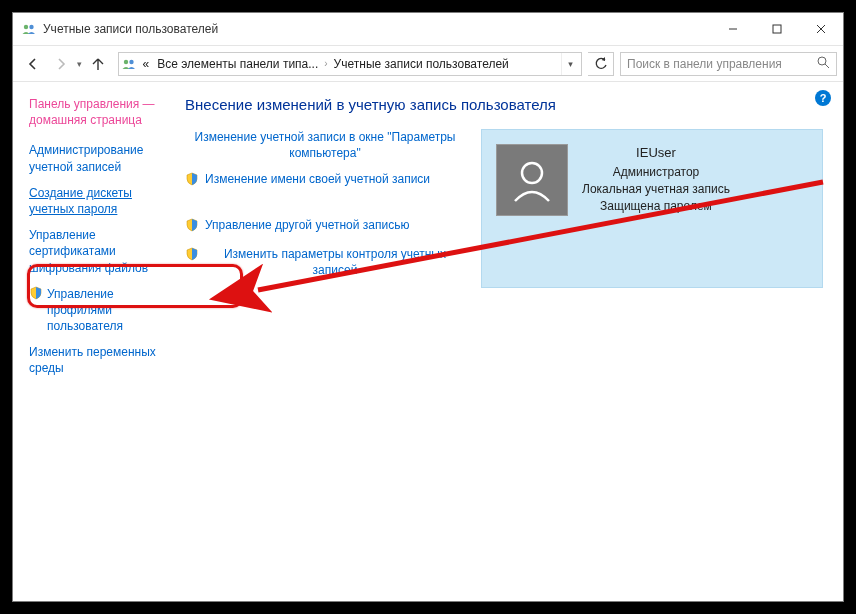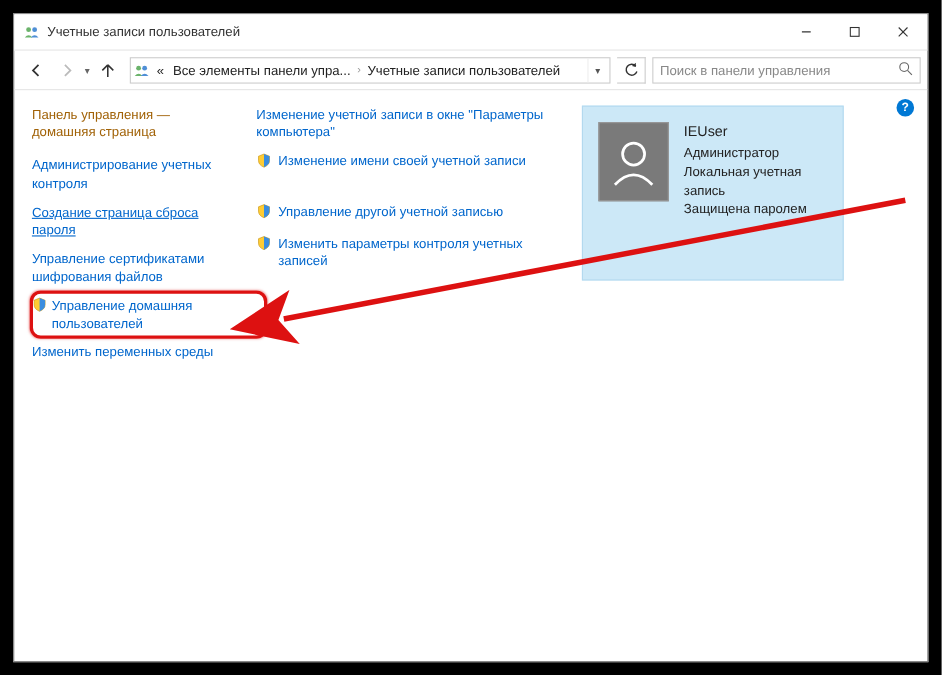--- a/index.html
+++ b/index.html
@@ -90,21 +90,21 @@
       border-left: 1px solid #eee;
       display:flex; align-items:center; justify-content:center;
       font-size: 9px; color:#555;
     }
     .refresh-btn {
       width: 26px; height: 24px; border:1px solid #ccc; border-left:none;
       display:flex; align-items:center; justify-content:center; font-size:12px; color:#333;
       margin-right: 6px;
     }
     .searchbox {
-      width: 244px;
+      width: 217px;
       height: 24px;
       border: 1px solid #ccc;
       display: flex;
       align-items: center;
       padding: 0 6px;
       font-size: 12px;
       color: #888;
     }
     .searchbox .mag { margin-left: auto; color:#555; font-size:12px;}
     .content {
@@ -127,37 +127,38 @@
     .sidebar-item .shield {
       width: 14px;
       margin-right: 4px;
       flex-shrink: 0;
     }
     .link {
       color: #0066cc;
       cursor: pointer;
     }
     .home-link {
-      color: #a16207;
+      color: #ec4899;
       margin-bottom: 14px;
     }
     .main {
       flex: 1;
       padding: 14px 20px;
       position: relative;
     }
     .heading {
       color: #003399;
       font-size: 15px;
       font-weight: 400;
       margin-bottom: 16px;
     }
     .main-row {
       display: flex;
       gap: 16px;
+      text-align: center;
     }
     .links-col {
       width: 280px;
       font-size: 12px;
     }
     .action-link {
       display: flex;
       align-items: flex-start;
       margin-bottom: 10px;
       line-height: 1.35;
@@ -167,21 +168,21 @@
       margin-right: 6px;
       flex-shrink: 0;
       margin-top: 1px;
     }
     .user-card {
       background: #cce8f7;
       border: 1px solid #b3d9ef;
       display: flex;
       padding: 14px;
       gap: 14px;
-      width: 238px;
+      width: 342px;
       align-items: flex-start;
     }
     .avatar {
       width: 72px;
       height: 72px;
       background: #7a7a7a;
       display: flex;
       align-items: center;
       justify-content: center;
       border: 1px solid #999;
@@ -282,21 +283,21 @@
     <div class="addrbar">
       <span class="people-icon" style="margin-right:2px;">
         <svg viewBox="0 0 16 16" width="16" height="16">
           <circle cx="5" cy="6" r="2.2" fill="#6bb36b"></circle>
             <path d="M1.5 13 q3.5-4 7 0" fill="#6bb36b"></path>
           <circle cx="10.5" cy="6" r="2.2" fill="#4f8fd6"></circle>
             <path d="M7 13 q3.5-4 7 0" fill="#4f8fd6"></path>
         </svg>
       </span>
       <span class="crumb">«</span>
-      <span class="crumb">Все элементы панели упра...</span>
+      <span class="crumb">Все элементы панели типа...</span>
       <span class="sep">›</span>
       <span class="crumb">Учетные записи пользователей</span>
       <span class="dropdown-btn">▾</span>
     </div>
     <div class="refresh-btn">
       <svg width="14" height="14">
           <path d="M11 3 A5 5 0 1 0 12 8" stroke="#333" fill="none" stroke-width="1.3"></path>
           <path d="M11 0 L11 4 L7.5 3" fill="#333"></path>
         </svg>
     </div>
@@ -311,46 +312,47 @@
     </div>
   </div>
 
   <div class="content">
 
     <div class="sidebar">
       <div class="sidebar-item home-link">
         <span>Панель управления — домашняя страница</span>
       </div>
       <div class="sidebar-item">
-        <span class="link">Администрирование учетных контроля</span>
+        <span class="link">Администрирование учетной записей</span>
       </div>
       <div class="sidebar-item">
-        <span class="link" style="text-decoration:underline;">Создание страница сброса пароля</span>
+        <span class="link" style="text-decoration:underline;">Создание дискеты учетных пароля</span>
       </div>
       <div class="sidebar-item">
         <span class="link">Управление сертификатами шифрования файлов</span>
       </div>
       <div class="sidebar-item">
         <span class="shield">
           <svg width="14" height="14" viewBox="0 0 14 14">
               <path d="M7 1 L12 3 V7 Q12 11 7 13 Q2 11 2 7 V3 Z" fill="#ffcc33" stroke="#c08a00" stroke-width="0.5"></path>
               <path d="M7 1 L12 3 V7 Q12 11 7 13 V1 Z" fill="#3a8de0"></path>
             </svg>
         </span>
-        <span class="link">Управление домашняя пользователей</span>
+        <span class="link">Управление профилями пользователя</span>
       </div>
       <div class="sidebar-item">
         <span class="link">Изменить переменных среды</span>
       </div>
     </div>
 
     <div class="main">
 
       <div class="help-icon">?</div>
 
+      <div class="heading">Внесение изменений в учетную запись пользователя</div>
 
       <div class="main-row">
         <div class="links-col">
           <div class="action-link">
             <span class="link">Изменение учетной записи в окне "Параметры компьютера"</span>
           </div>
           <div class="action-link">
             <span class="shield">
               <svg width="14" height="14" viewBox="0 0 14 14">
                   <path d="M7 1 L12 3 V7 Q12 11 7 13 Q2 11 2 7 V3 Z" fill="#ffcc33" stroke="#c08a00" stroke-width="0.5"></path>

